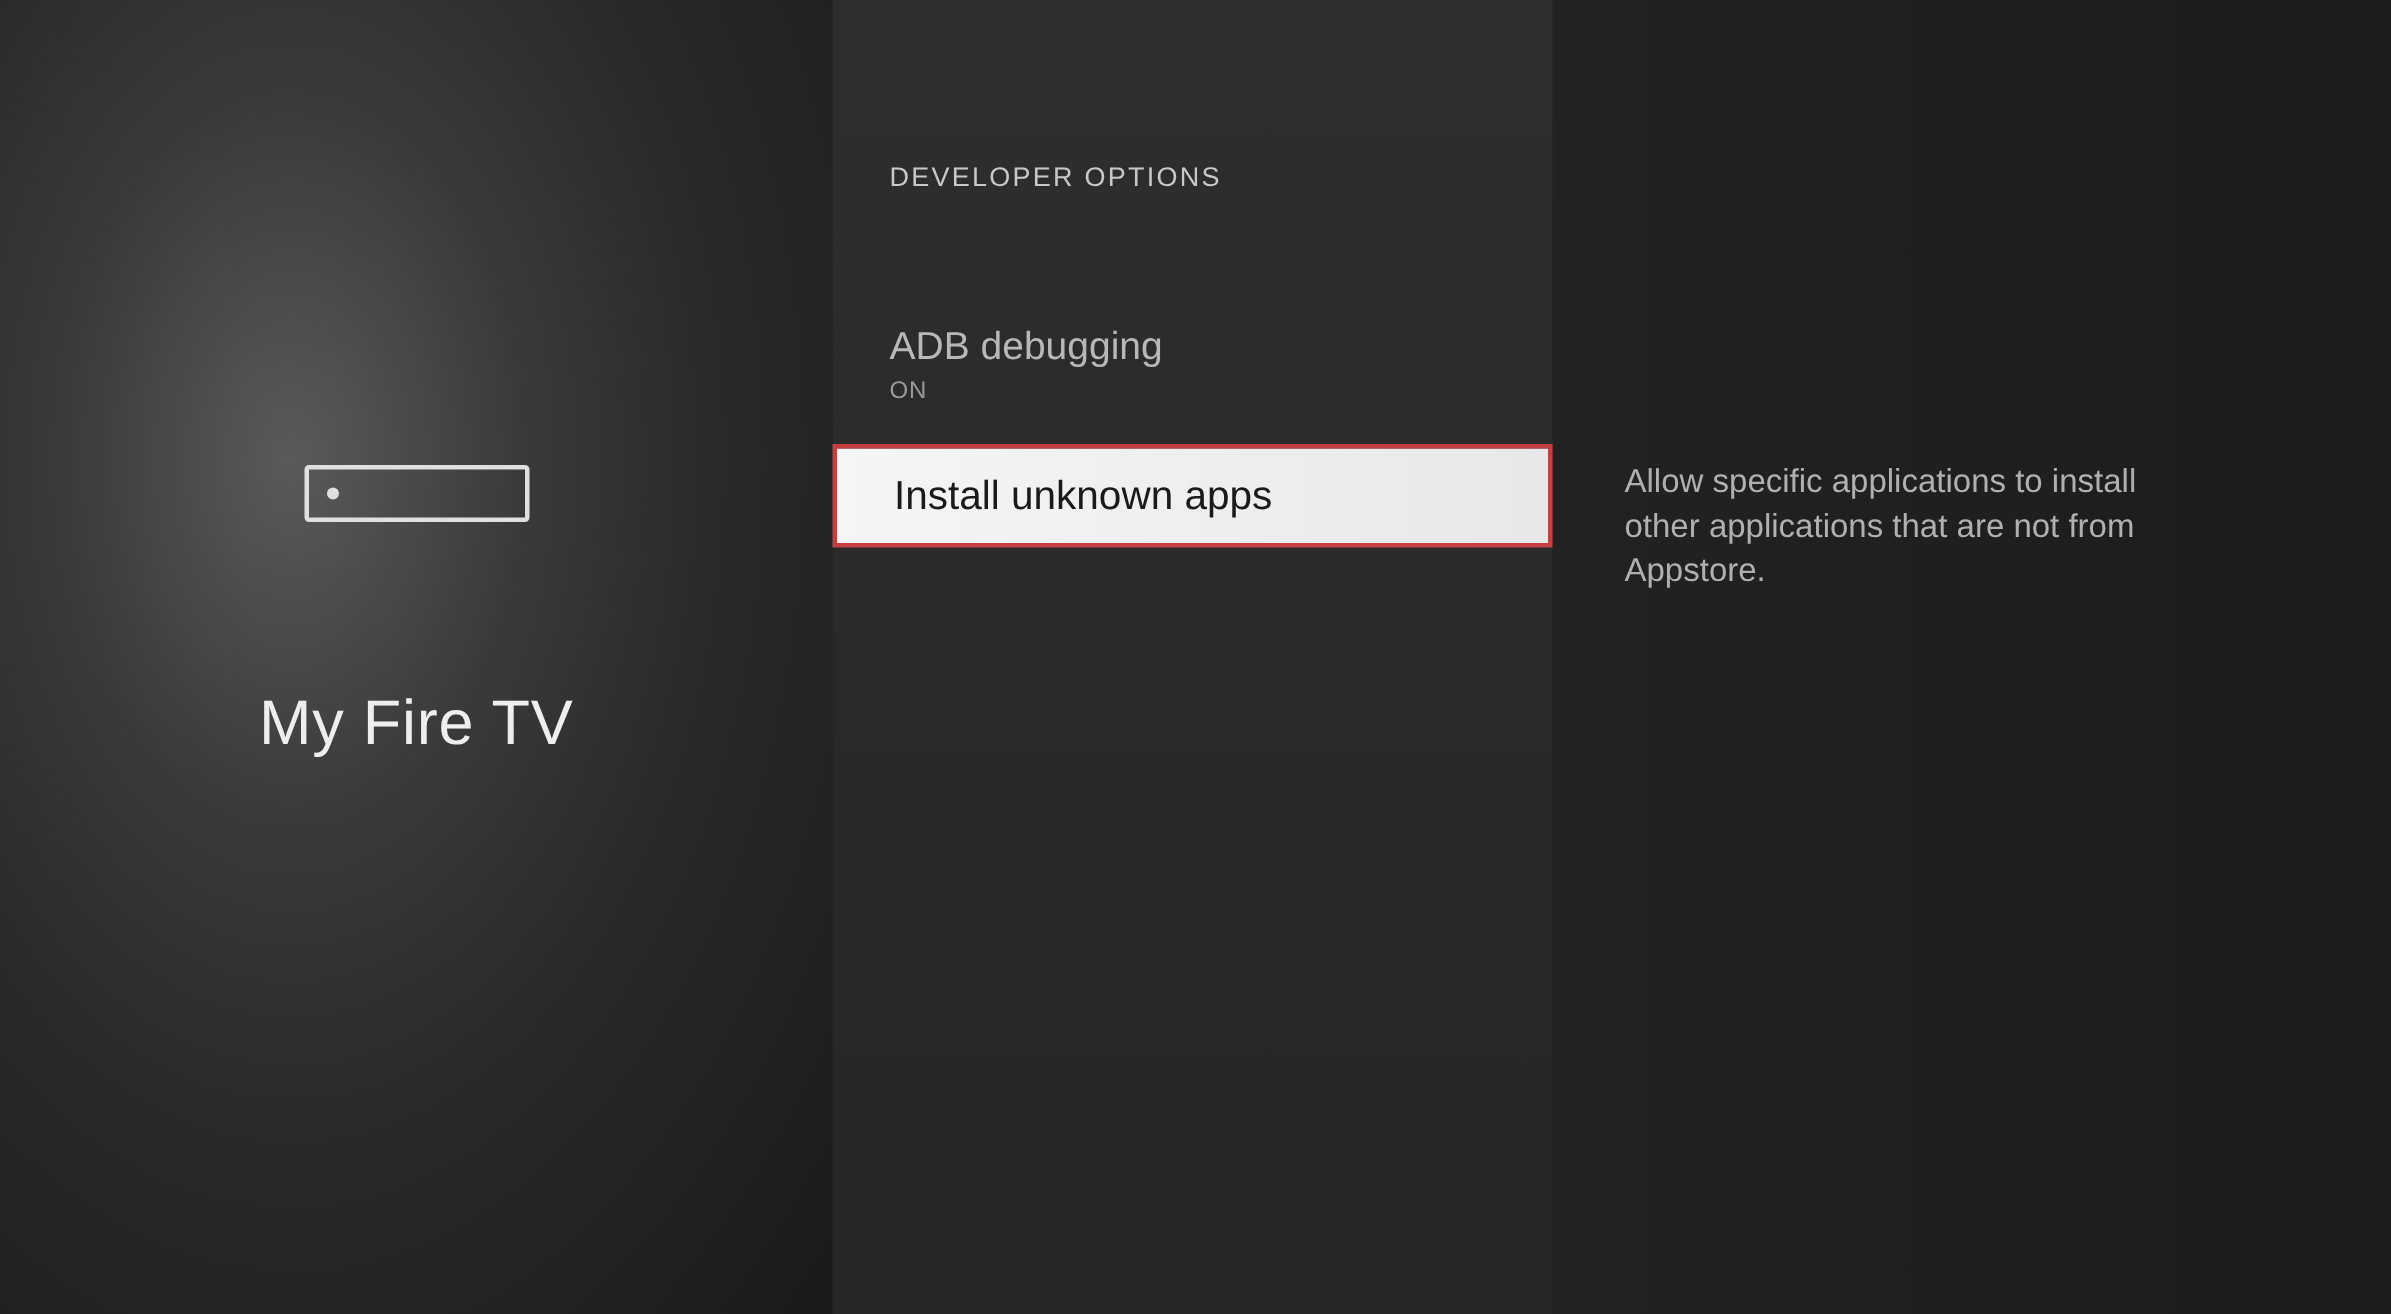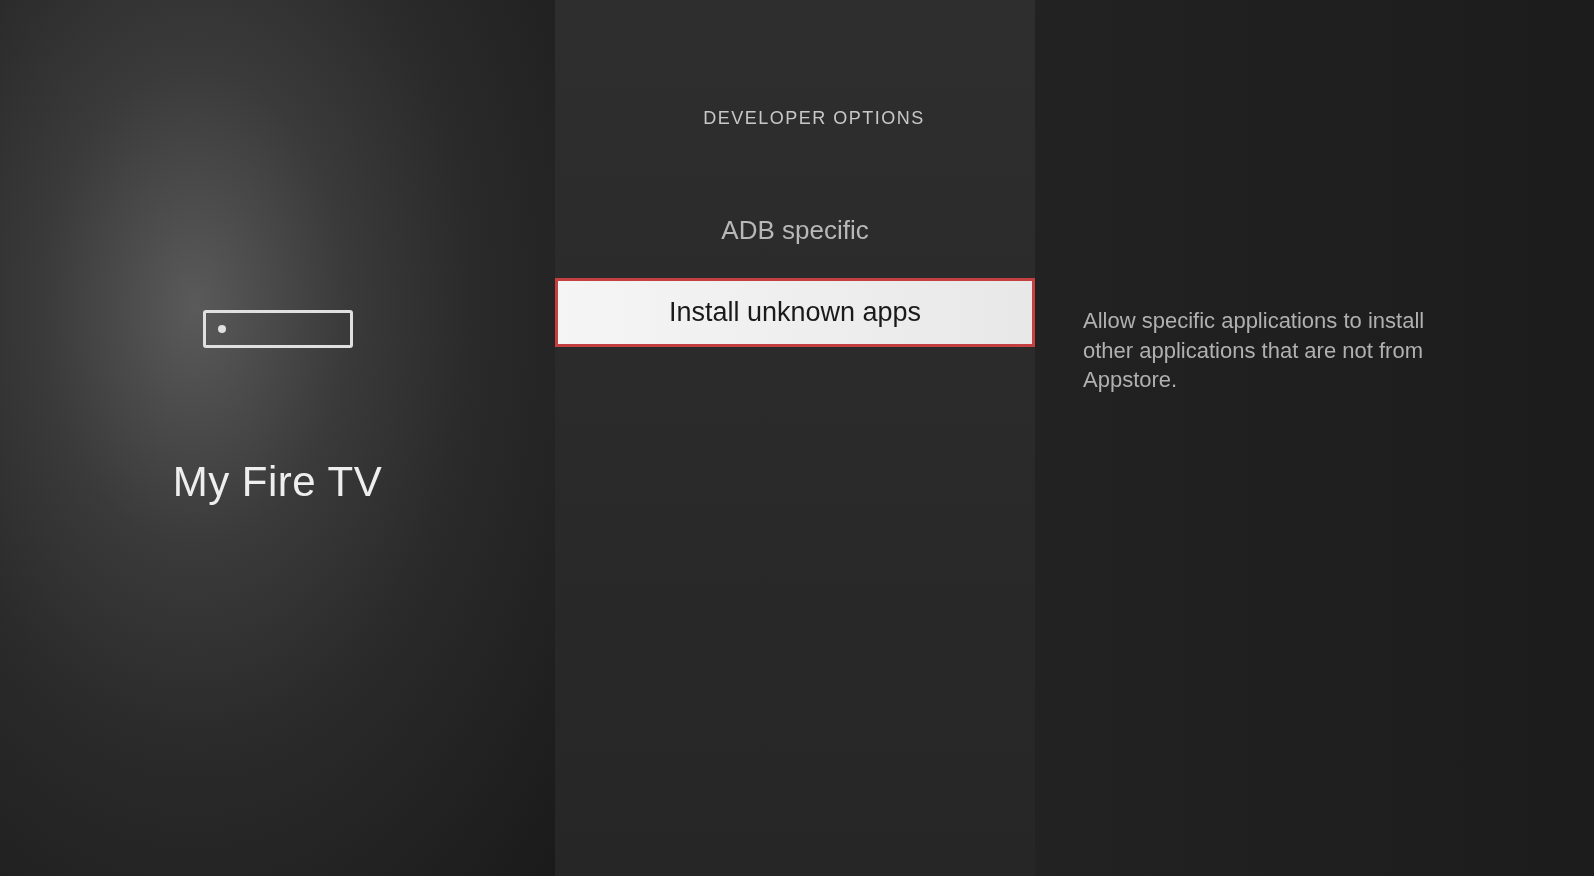--- a/index.html
+++ b/index.html
@@ -51,21 +51,20 @@
       font-weight: 300;
       color: #eeeeee;
       letter-spacing: 0.5px;
     }
     .middle-panel {
       width: 480px;
       height: 100%;
       background: linear-gradient(to bottom, #2e2e2e 0%, #262626 100%);
       padding-top: 108px;
       position: relative;
-      text-align: center;
     }
     .section-header {
       font-size: 18px;
       font-weight: 500;
       letter-spacing: 1.5px;
       color: #c8c8c8;
       padding-left: 38px;
       margin-bottom: 68px;
     }
     .menu-item {
@@ -119,21 +118,22 @@
       <div class="device-dot"></div>
     </div>
   </div>
   <div class="device-title">My Fire TV</div>
 </div>
 
 <div class="middle-panel">
   <div class="section-header">DEVELOPER OPTIONS</div>
 
   <div class="menu-item">
-    <div class="menu-item-title">ADB specific</div>
+    <div class="menu-item-title">ADB debugging</div>
+    <div class="menu-item-status">ON</div>
   </div>
 
   <div class="menu-item-selected">
     <div class="menu-item-title">Install unknown apps</div>
   </div>
 </div>
 
 <div class="right-panel">
   <div class="description-text">Allow specific applications to install other applications that are not from Appstore.</div>
 </div>

